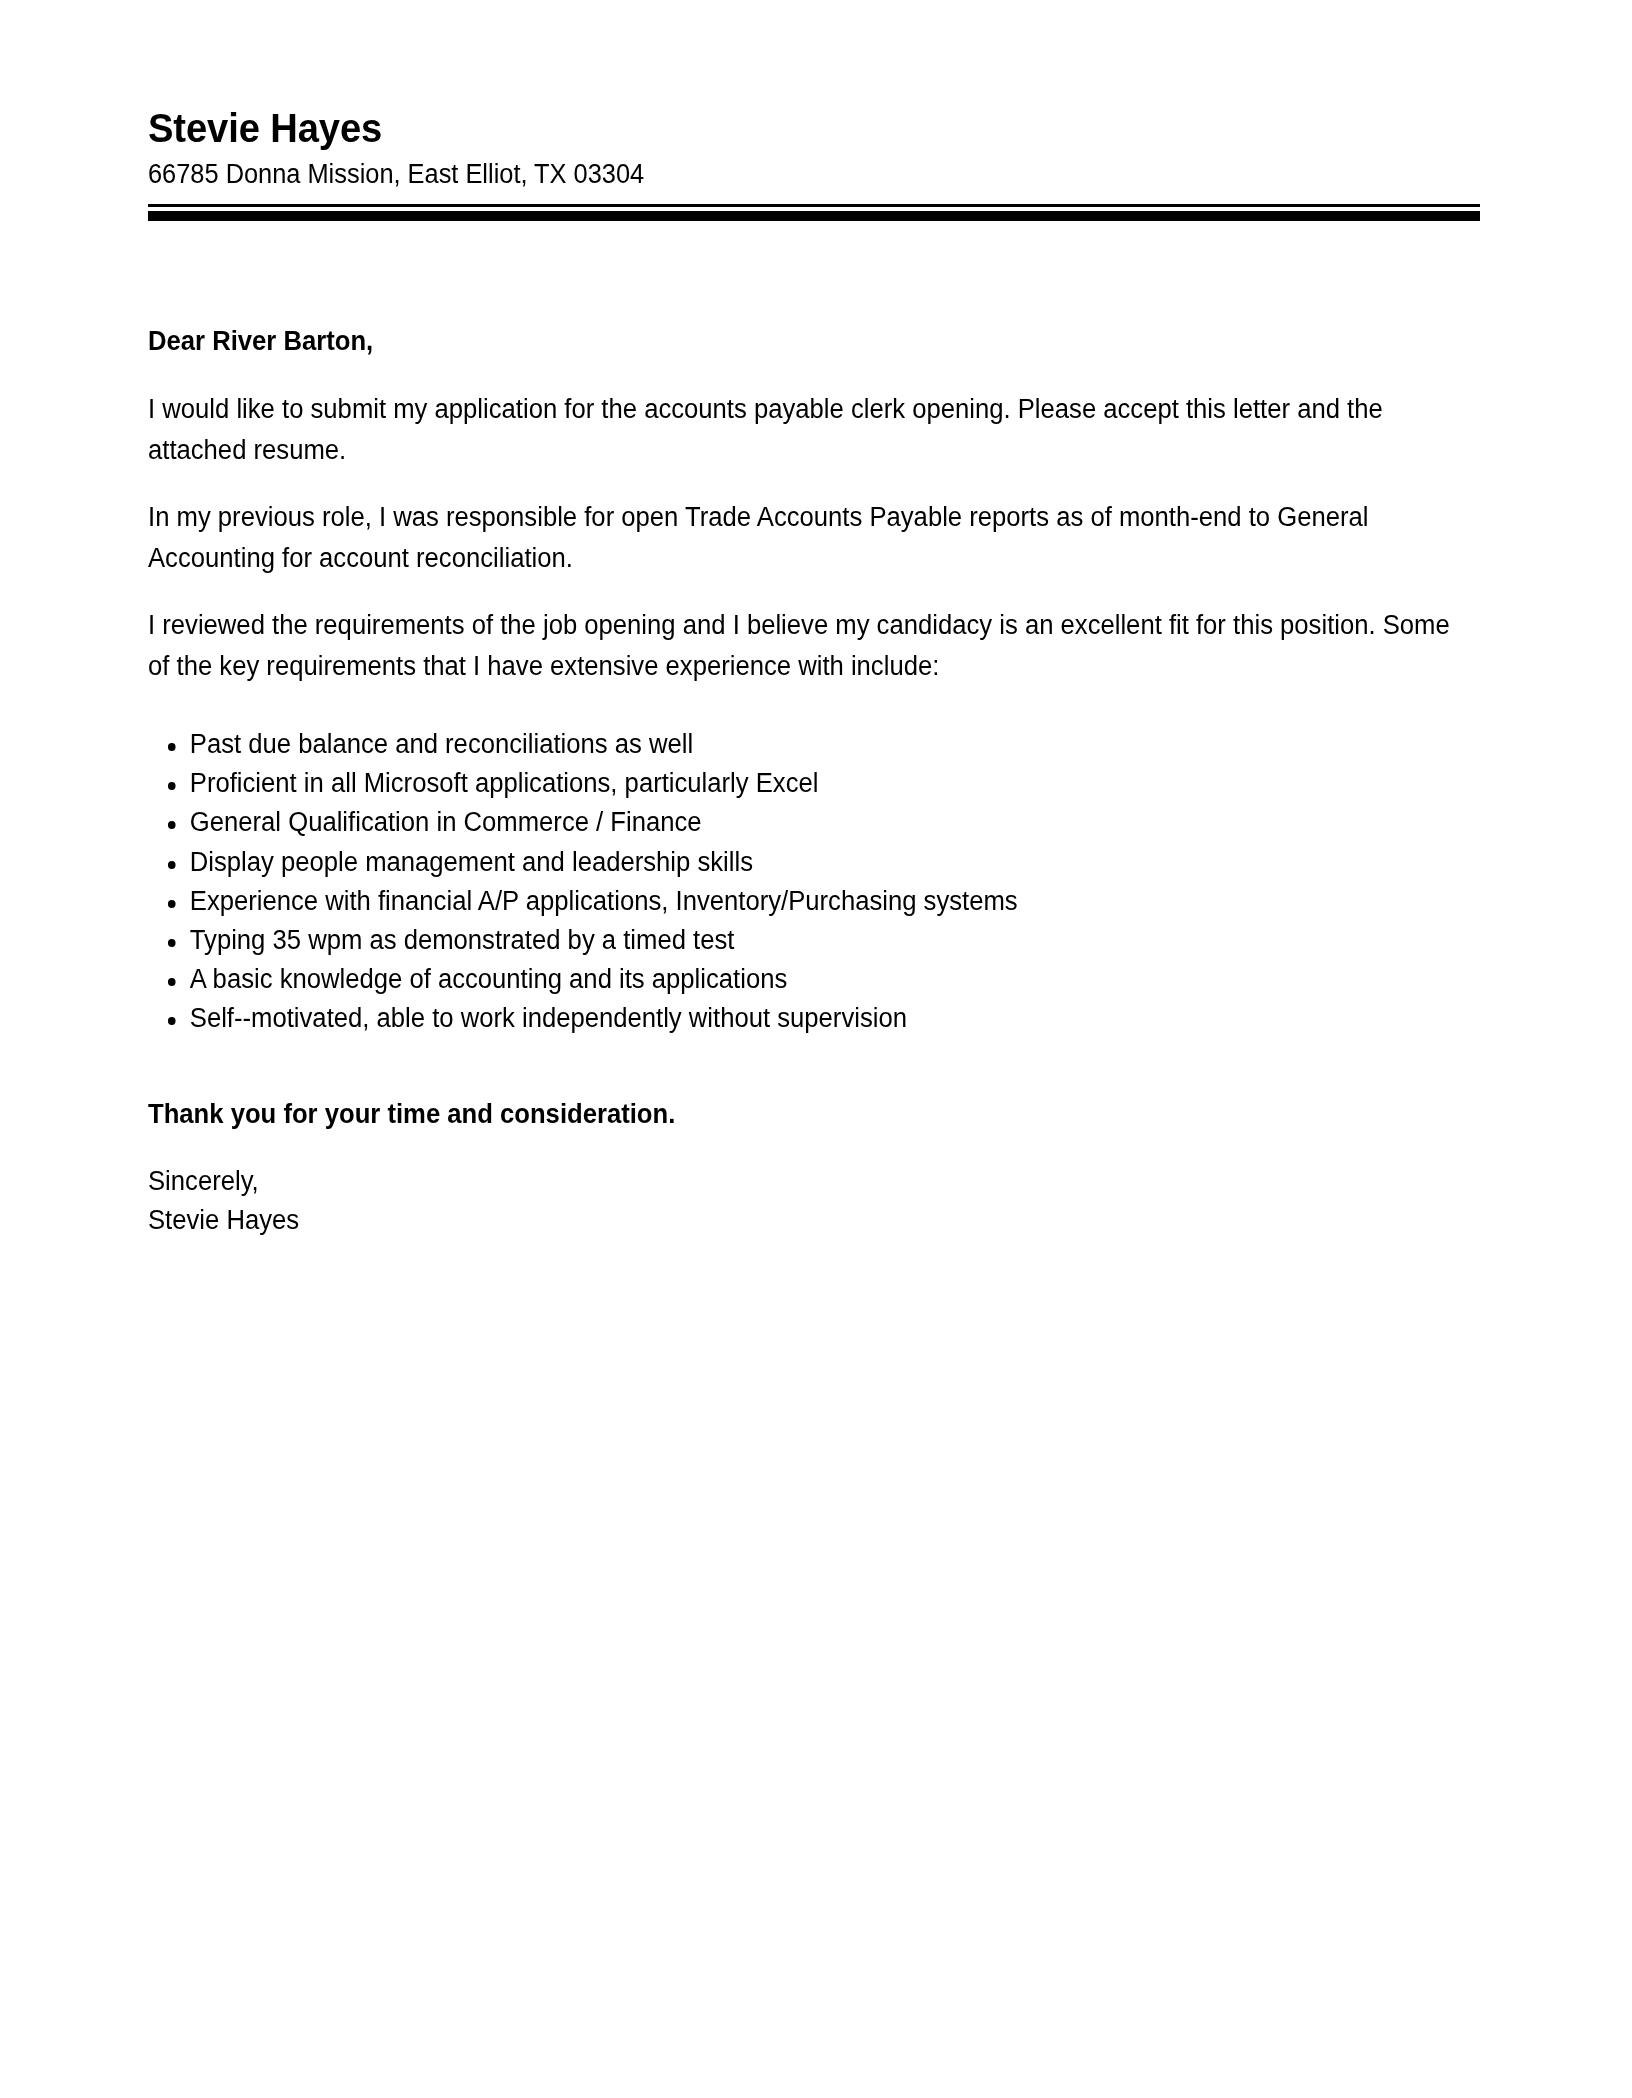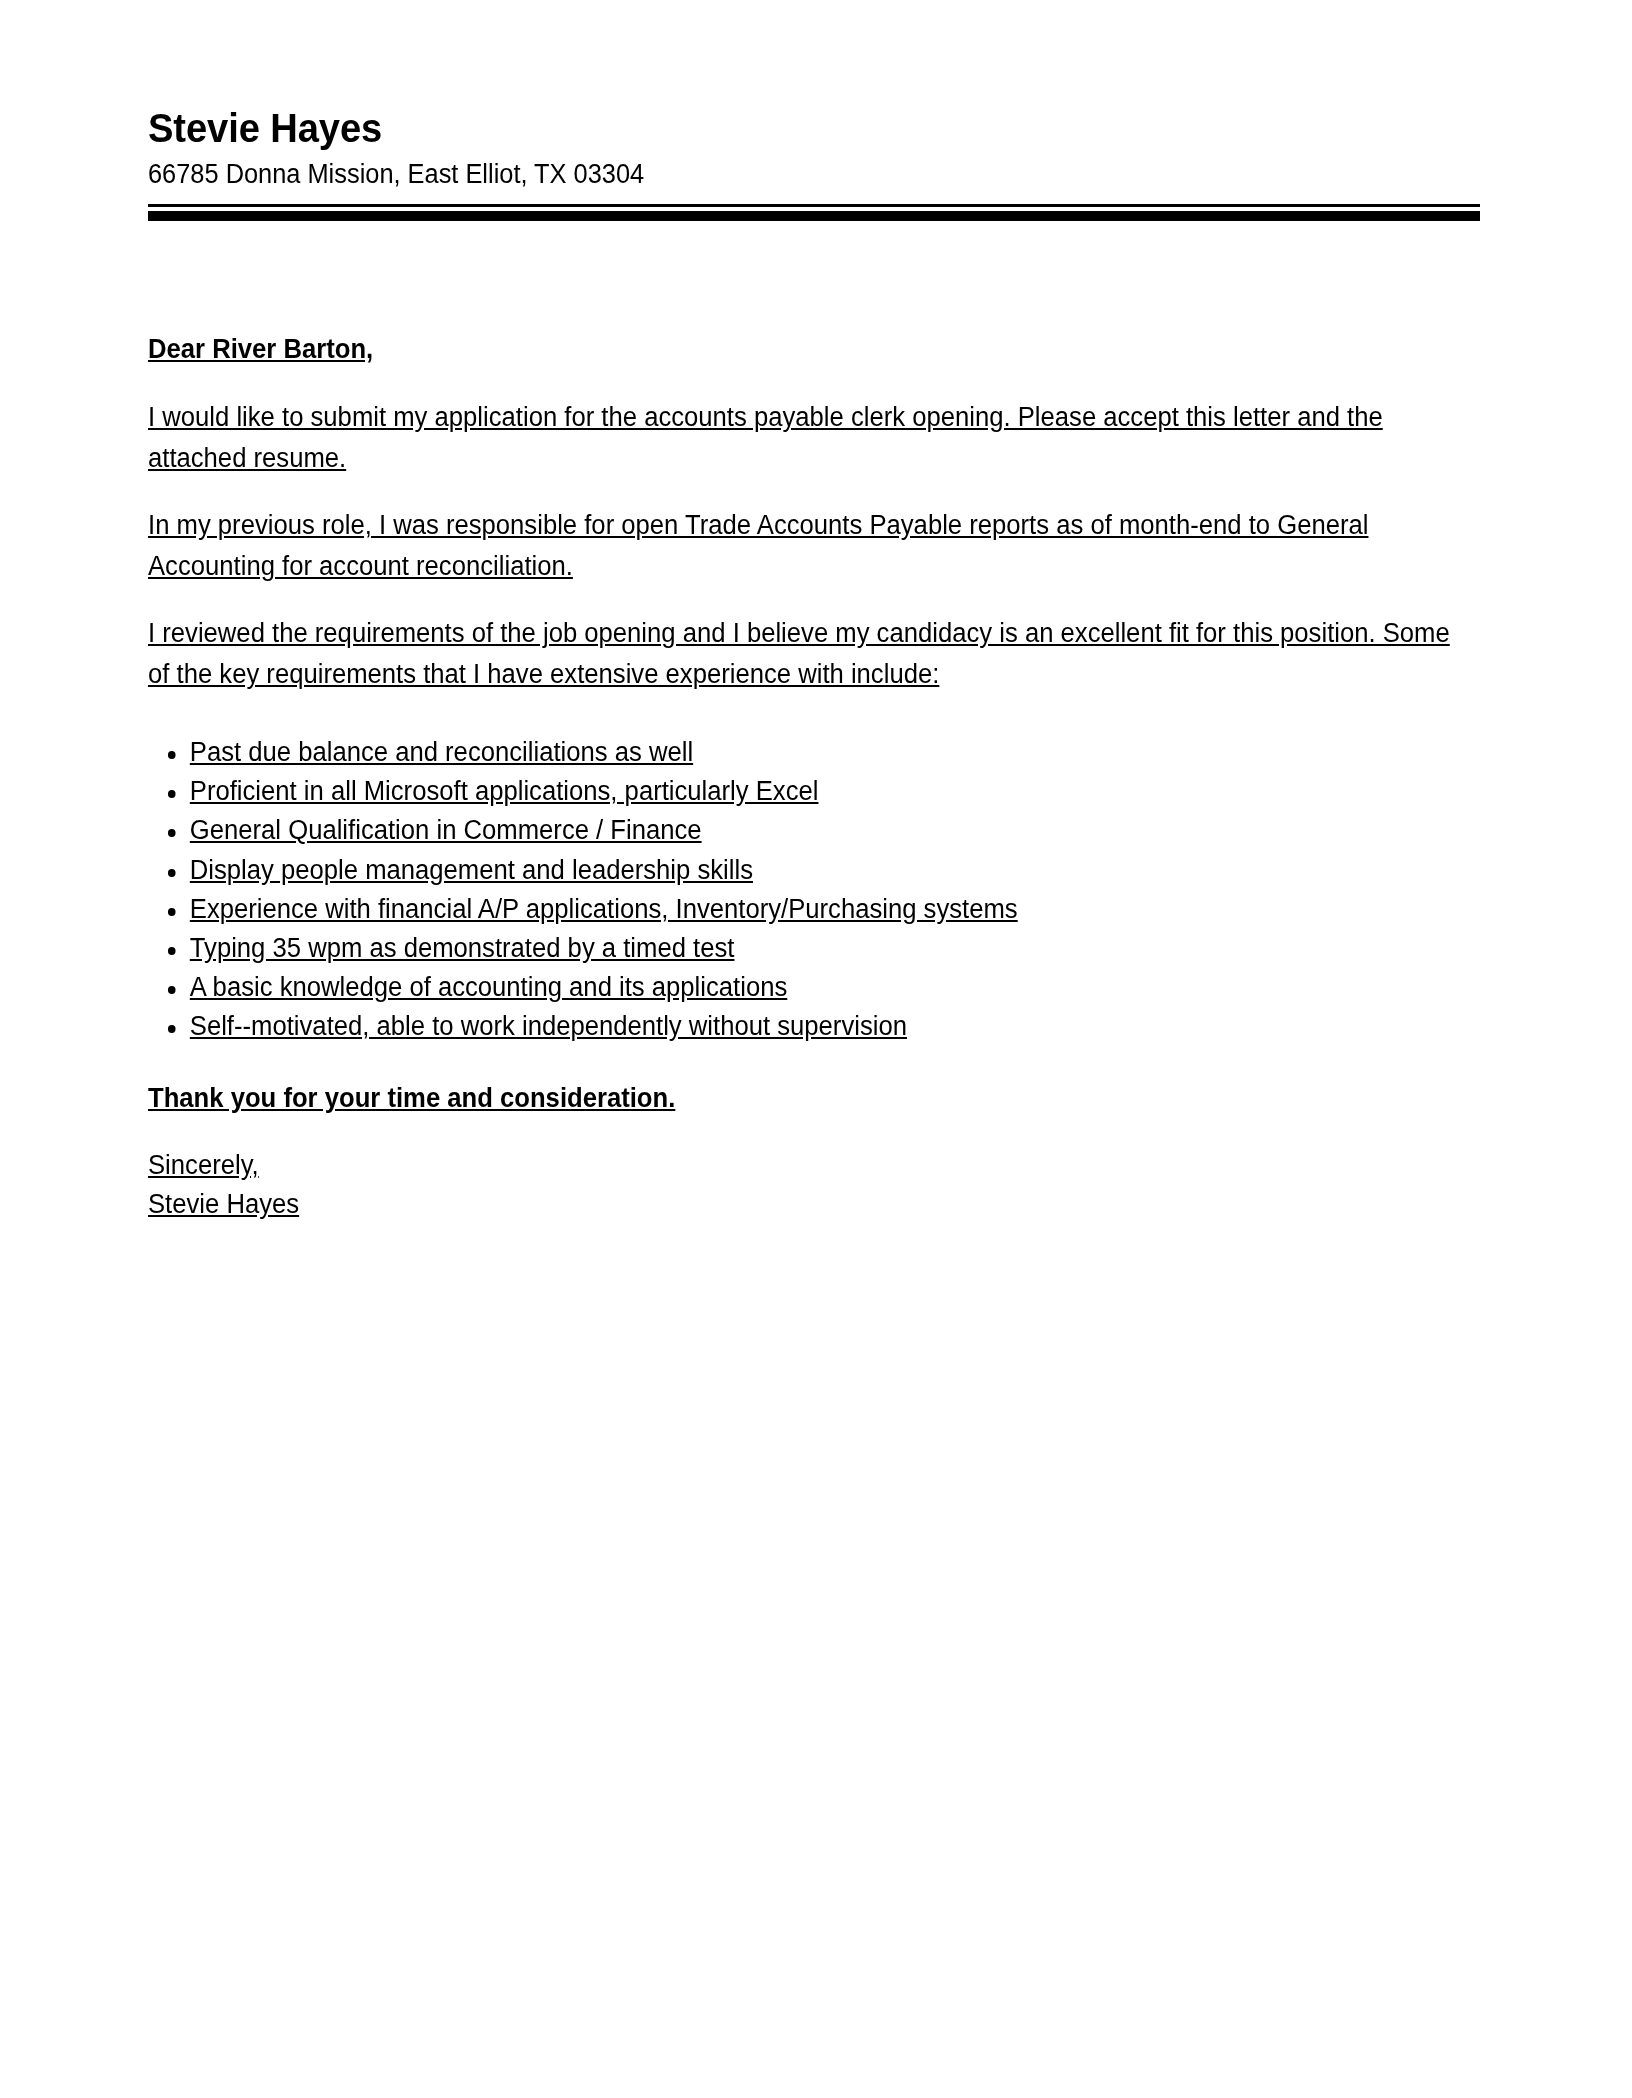--- a/index.html
+++ b/index.html
@@ -84,23 +84,22 @@
     top: 7px;
     width: 100%;
     height: 10px;
     background: #000000;
   }
 
   
   .body-block {
     position: absolute;
     left: 148px;
-    top: 332px;
+    top: 324px;
     width: 1322px;
-    text-decoration: underline;
   }
 
   .salutation {
     font-size: 27px;
     font-weight: bold;
     line-height: 1.3;
     margin: 0 0 30px 0;
     transform: scaleX(0.95);
     transform-origin: left center;
   }
@@ -149,21 +148,21 @@
     border-radius: 50%;
     background: #000000;
   }
 
   .bullet-item:last-child {
     margin-bottom: 0;
   }
 
   
   .closing-block {
-    margin-top: 40px;
+    margin-top: 64px;
   }
 
   .thanks {
     font-size: 27px;
     font-weight: bold;
     line-height: 1.3;
     margin: 0 0 30px 0;
     transform: scaleX(0.95);
     transform-origin: left center;
   }

